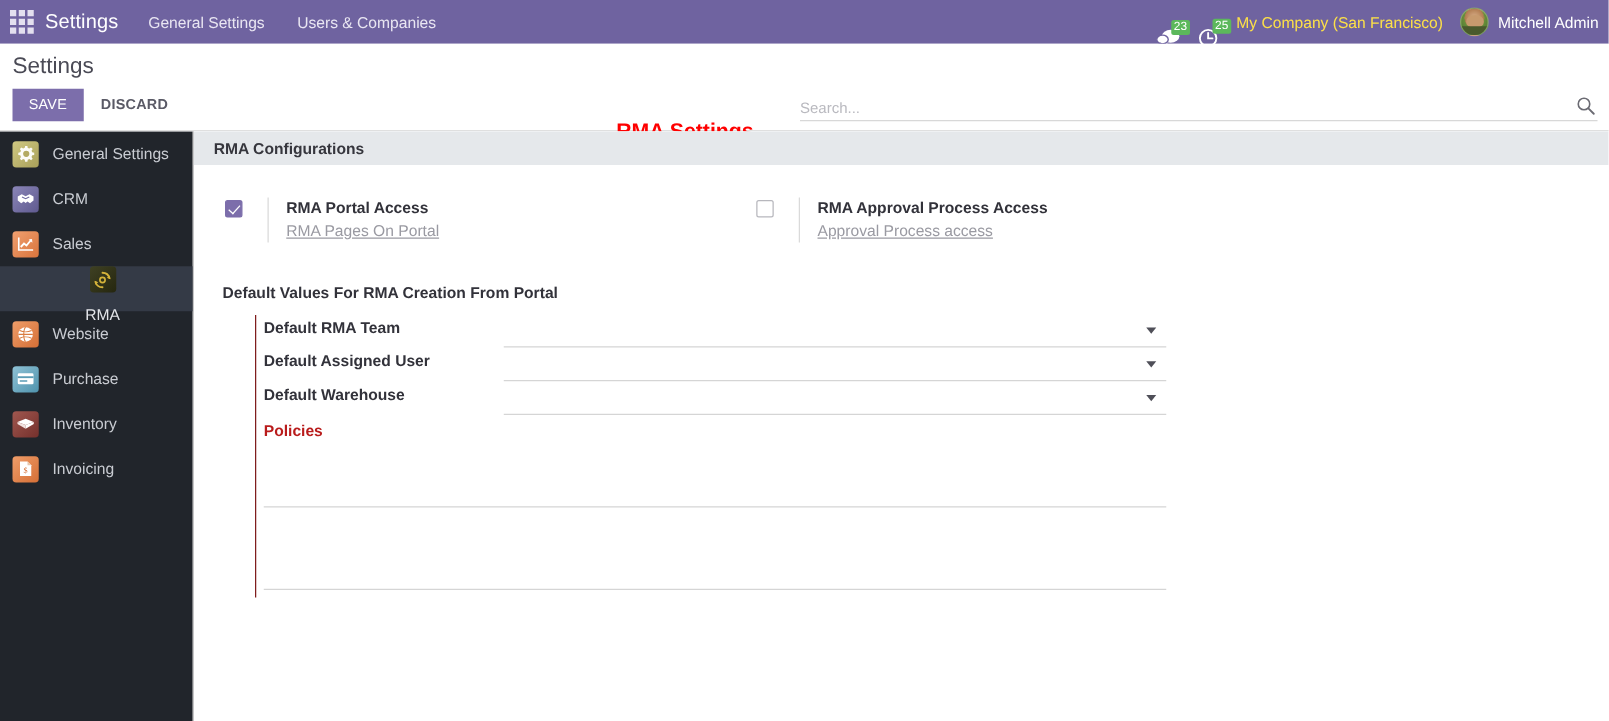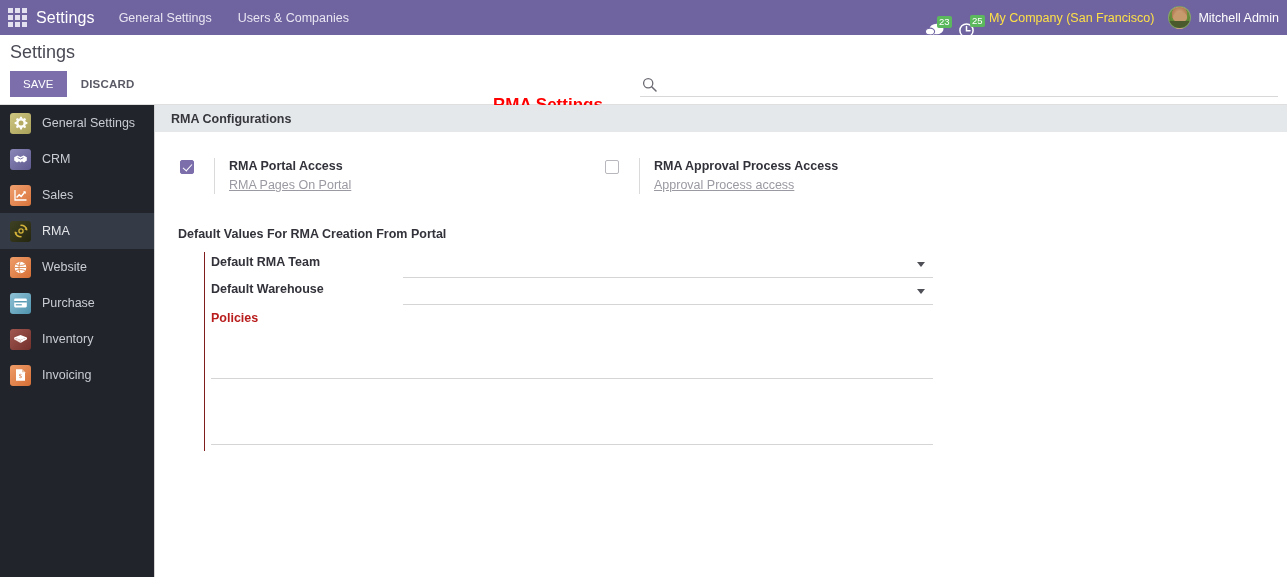--- a/index.html
+++ b/index.html
@@ -184,21 +184,21 @@
     padding-top: 0;
   }
   .side-item {
     display: flex;
     align-items: center;
     height: 36px;
     padding-left: 10px;
     gap: 11px;
     cursor: pointer;
   }
-  .side-item.active { background: #343a46; }
+  .side-item.active { background: #343a46; flex-direction: column; }
   .side-label { color: #c9ccd2; font-size: 12.5px; white-space: nowrap; }
   .side-item.active .side-label { color: #e3e5e9; }
   .app-icon {
     width: 21px; height: 21px;
     border-radius: 3px;
     flex: 0 0 21px;
     display: flex; align-items: center; justify-content: center;
     position: relative;
     overflow: hidden;
   }
@@ -408,20 +408,21 @@
 
 <div class="control-panel">
   <div class="cp-title">Settings</div>
   <div class="cp-buttons">
     <button class="btn-save">SAVE</button>
     <button class="btn-discard">DISCARD</button>
   </div>
   <div class="page-banner">RMA Settings</div>
 
   <div class="searchview">
+    <input type="text" placeholder="Search..." style="">
     <button class="search-btn">
       <span>
         <svg width="15" height="15" viewBox="0 0 15 15">
           <circle cx="6.2" cy="6.2" r="4.6" fill="none" stroke="#6b6b73" stroke-width="1.3"></circle>
           <line x1="9.7" y1="9.7" x2="14" y2="14" stroke="#6b6b73" stroke-width="1.5" stroke-linecap="round"></line>
         </svg>
       </span>
     </button>
   </div>
 </div>
@@ -553,20 +554,27 @@
       <div class="fields-wrap">
 
         <div class="field-row">
           <div class="field-label">Default RMA Team</div>
           <div class="field-control">
             <input type="text" value="" style="">
             <span class="caret"></span>
           </div>
         </div>
 
+        <div class="field-row">
+          <div class="field-label">Default Assigned User</div>
+          <div class="field-control">
+            <input type="text" value="" style="">
+            <span class="caret"></span>
+          </div>
+        </div>
 
         <div class="field-row">
           <div class="field-label">Default Warehouse</div>
           <div class="field-control">
             <input type="text" value="" style="">
             <span class="caret"></span>
           </div>
         </div>
 
         <div class="textblock">

